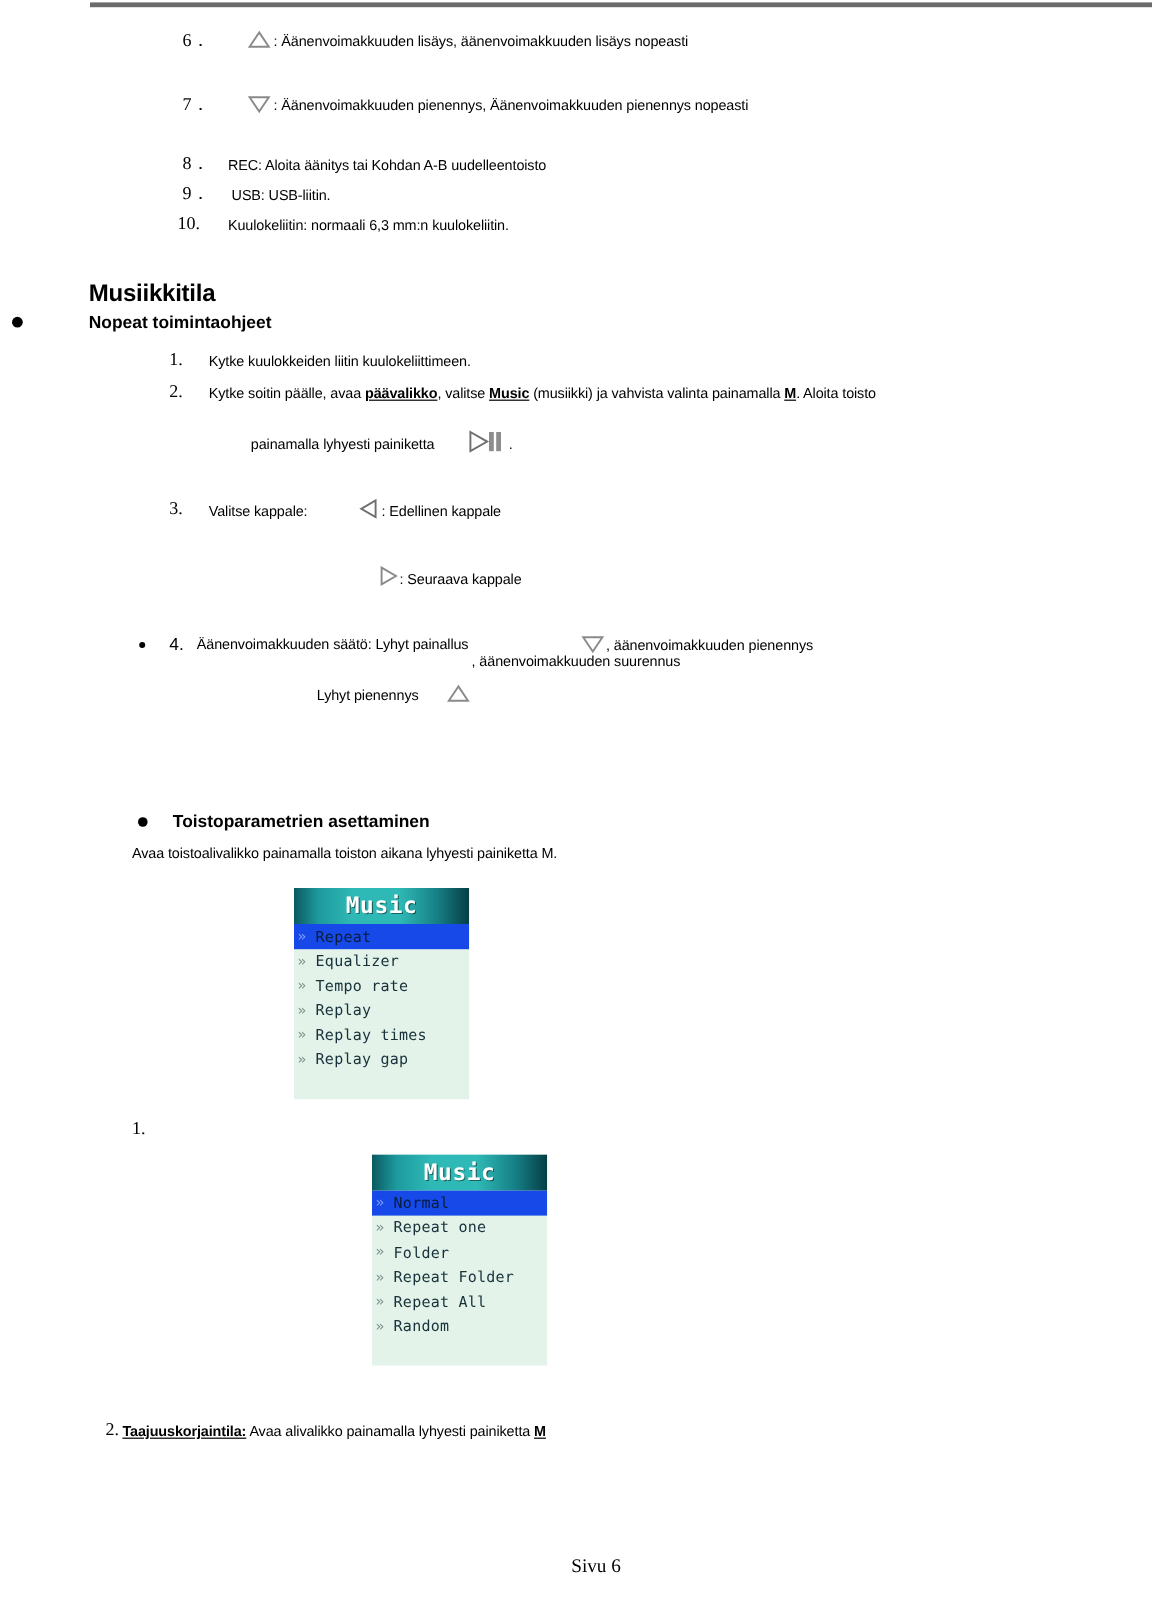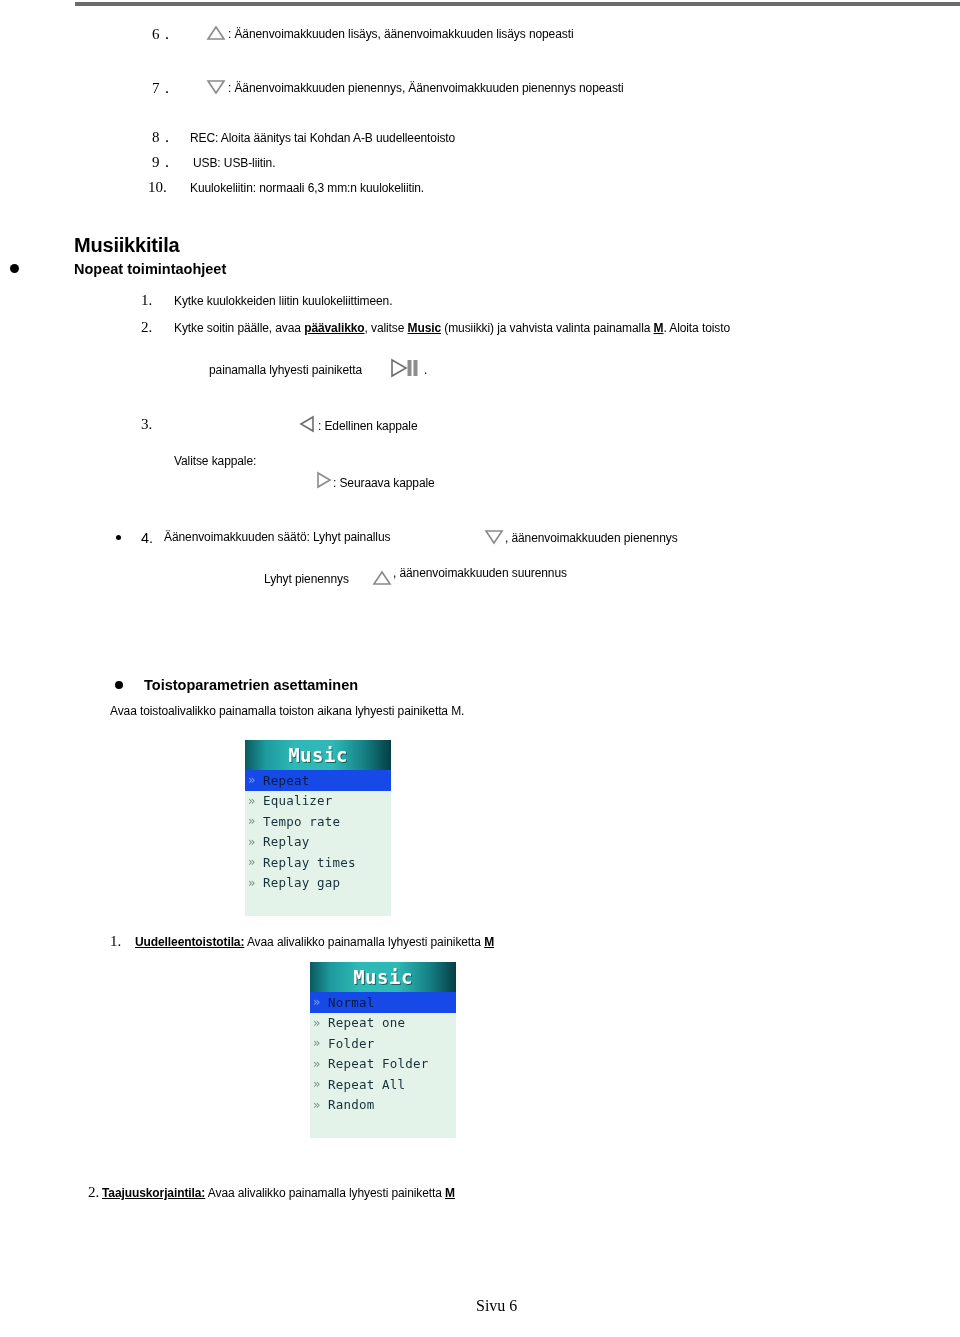--- a/index.html
+++ b/index.html
@@ -184,21 +184,21 @@
   <span class="icn" style="left:390px; top:357px;">
     <svg width="30" height="22" viewBox="0 0 30 22">
       <polygon points="2,3 16,11 2,19" fill="none" stroke="#6f6f6f" stroke-width="1.6"></polygon>
       <rect x="17.5" y="3" width="4" height="16" fill="#8d8d8d"></rect>
       <rect x="23.5" y="3" width="4" height="16" fill="#8d8d8d"></rect>
     </svg>
   </span>
   <div class="ln" style="left:424px; top:361px;">.</div>
 
   <div class="num serif-num" style="left:141px; top:415px;">3.</div>
-  <div class="ln" style="left:174px; top:417px;margin-top:35px;">Valitse kappale:</div>
+  <div class="ln" style="left:174px; top:417px;">Valitse kappale:</div>
   <span class="icn" style="left:297px; top:414px;">
     <svg width="20" height="20" viewBox="0 0 20 20">
         <polygon points="4,10 16,3 16,17" fill="none" stroke="#6f6f6f" stroke-width="1.6"></polygon>
       </svg>
   </span>
   <div class="ln" style="left:318px; top:417px;">: Edellinen kappale</div>
 
   <span class="icn" style="left:313px; top:470px;">
     <svg width="20" height="20" viewBox="0 0 20 20">
         <polygon points="5,3 17,10 5,17" fill="none" stroke="#8a8a8a" stroke-width="1.6"></polygon>
@@ -215,21 +215,21 @@
       </svg>
   </span>
   <div class="ln" style="left:505px; top:529px;">, äänenvoimakkuuden pienennys</div>
 
   <div class="ln" style="left:264px; top:570px;">Lyhyt pienennys</div>
   <span class="icn" style="left:371px; top:569px;">
     <svg width="22" height="18" viewBox="0 0 22 18">
         <polygon points="11,3 19,15 3,15" fill="none" stroke="#8a8a8a" stroke-width="1.6"></polygon>
       </svg>
   </span>
-  <div class="ln" style="left:393px; top:564px;">, äänenvoimakkuuden suurennus</div>
+  <div class="ln" style="left:393px; top:542px;">, äänenvoimakkuuden suurennus</div>
 
   <div class="bullet mid" style="left:115px; top:681px;"></div>
   <div class="h2" style="left:144px; top:677px;">Toistoparametrien asettaminen</div>
   <div class="ln" style="left:110px; top:702px;">Avaa toistoalivalikko painamalla toiston aikana lyhyesti painiketta M.</div>
 
   <div class="device" style="left:245px; top:740px; width:146px; height:176px;">
     <div class="device-header">
       <span class="title">Music</span>
     </div>
     <div class="device-row selected">
@@ -252,21 +252,20 @@
       <span class="chev">»</span>
       <span class="lbl">Replay times</span>
     </div>
     <div class="device-row">
       <span class="chev">»</span>
       <span class="lbl">Replay gap</span>
     </div>
   </div>
 
   <div class="num serif-num" style="left:110px; top:932px;">1.</div>
-  <div class="ln" style="left:135px; top:933px;"><b>Uudelleentoistotila:</b><span> Avaa alivalikko painamalla lyhyesti painiketta </span><b>M</b></div>
 
   <div class="device" style="left:310px; top:962px; width:146px; height:176px;">
     <div class="device-header">
       <span class="title">Music</span>
     </div>
     <div class="device-row selected">
       <span class="chev">»</span>
       <span class="lbl">Normal</span>
     </div>
     <div class="device-row">

